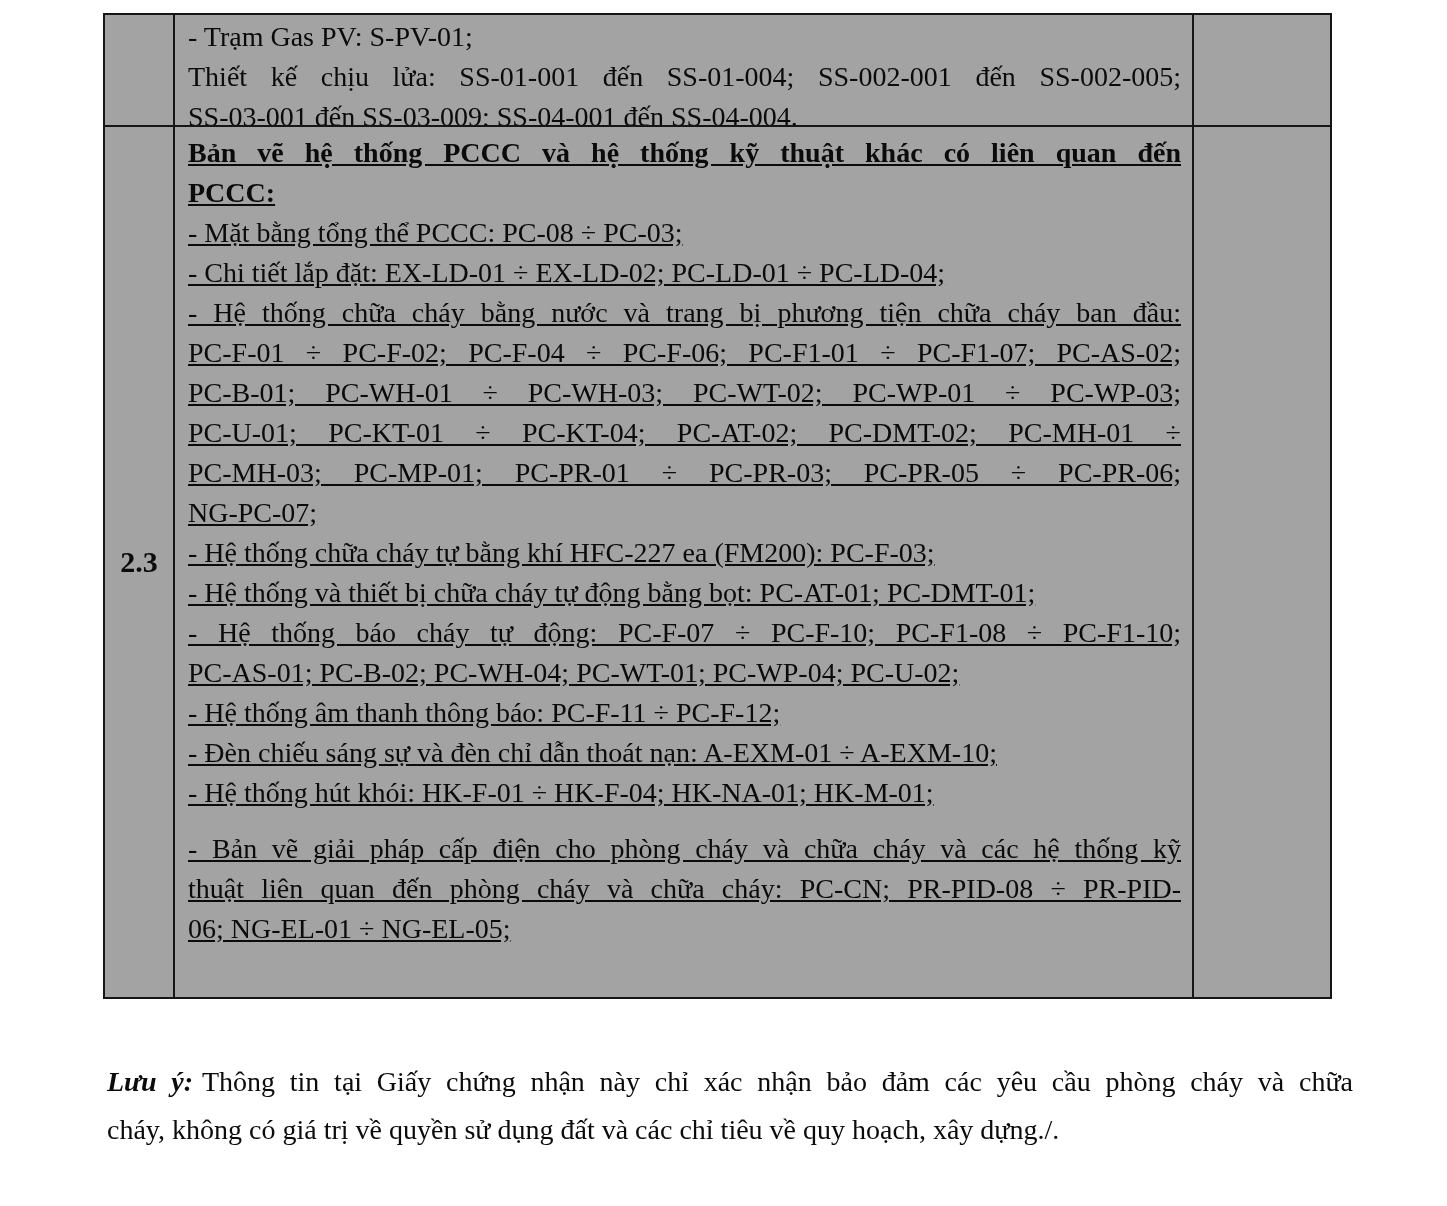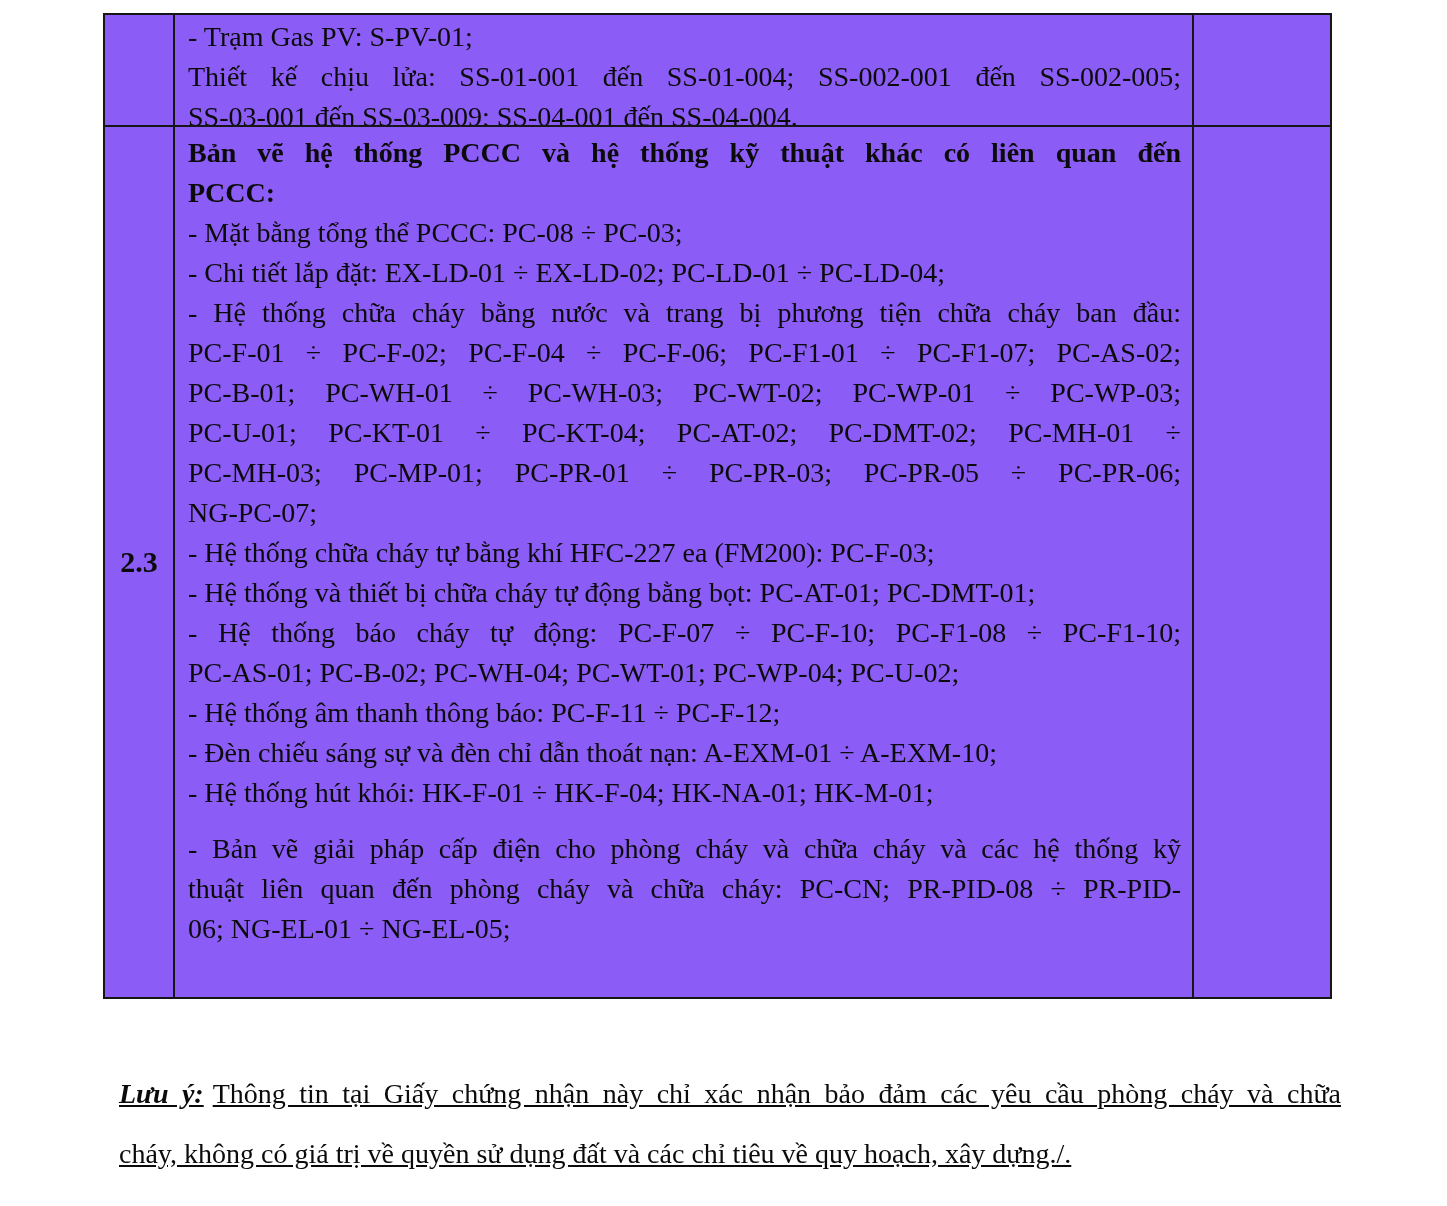--- a/index.html
+++ b/index.html
@@ -13,55 +13,55 @@
   }
   .page { position: absolute; inset: 0; }
 
   .cert-table {
     position: absolute;
     left: 103px; top: 13px;
     width: 1229px; height: 986px;
     border: 2px solid #161616;
     box-sizing: border-box;
     display: flex; flex-direction: column;
-    background: #8b5cf6;
+    background: #a3a3a3;
   }
   .trow { display: flex; flex: 1 1 auto; min-height: 0; }
   .trow.r0 { flex: 0 0 110px; border-bottom: 2px solid #161616; }
   .cell { box-sizing: border-box; }
   .cell.num {
     flex: 0 0 70px;
     border-right: 2px solid #161616;
     display: flex; align-items: center; justify-content: center;
     font-weight: bold; font-size: 30px;
   }
   .cell.content {
     flex: 1 1 auto;
     padding: 2px 11px 0 13px;
     font-size: 28px;
     line-height: 40px;
     overflow: hidden;
   }
-  .trow.r1 .cell.content { padding-top: 6px; }
+  .trow.r1 .cell.content { padding-top: 6px; text-decoration: underline; }
   .cell.right { flex: 0 0 138px; border-left: 2px solid #161616; }
 
   .para { margin: 0; }
   .para.b { font-weight: bold; }
   .para.sp { margin-top: 16px; }
   .line { text-align: left; white-space: normal; }
   .line.j { text-align: justify; text-align-last: justify; }
 
   .note {
     position: absolute;
     left: 107px; top: 1058px;
     width: 1246px;
     font-size: 28px;
     line-height: 48px;
   }
-  .note .line { margin: 12px; text-decoration: underline; }
+  .note .line { margin: 0; }
   .note-label { font-weight: bold; font-style: italic; margin-right: 9px; }
 </style>
 </head>
 <body>
 
 <div class="page">
   <div class="cert-table">
       <div class="trow r0">
         <div class="cell num"></div>
         <div class="cell content">

